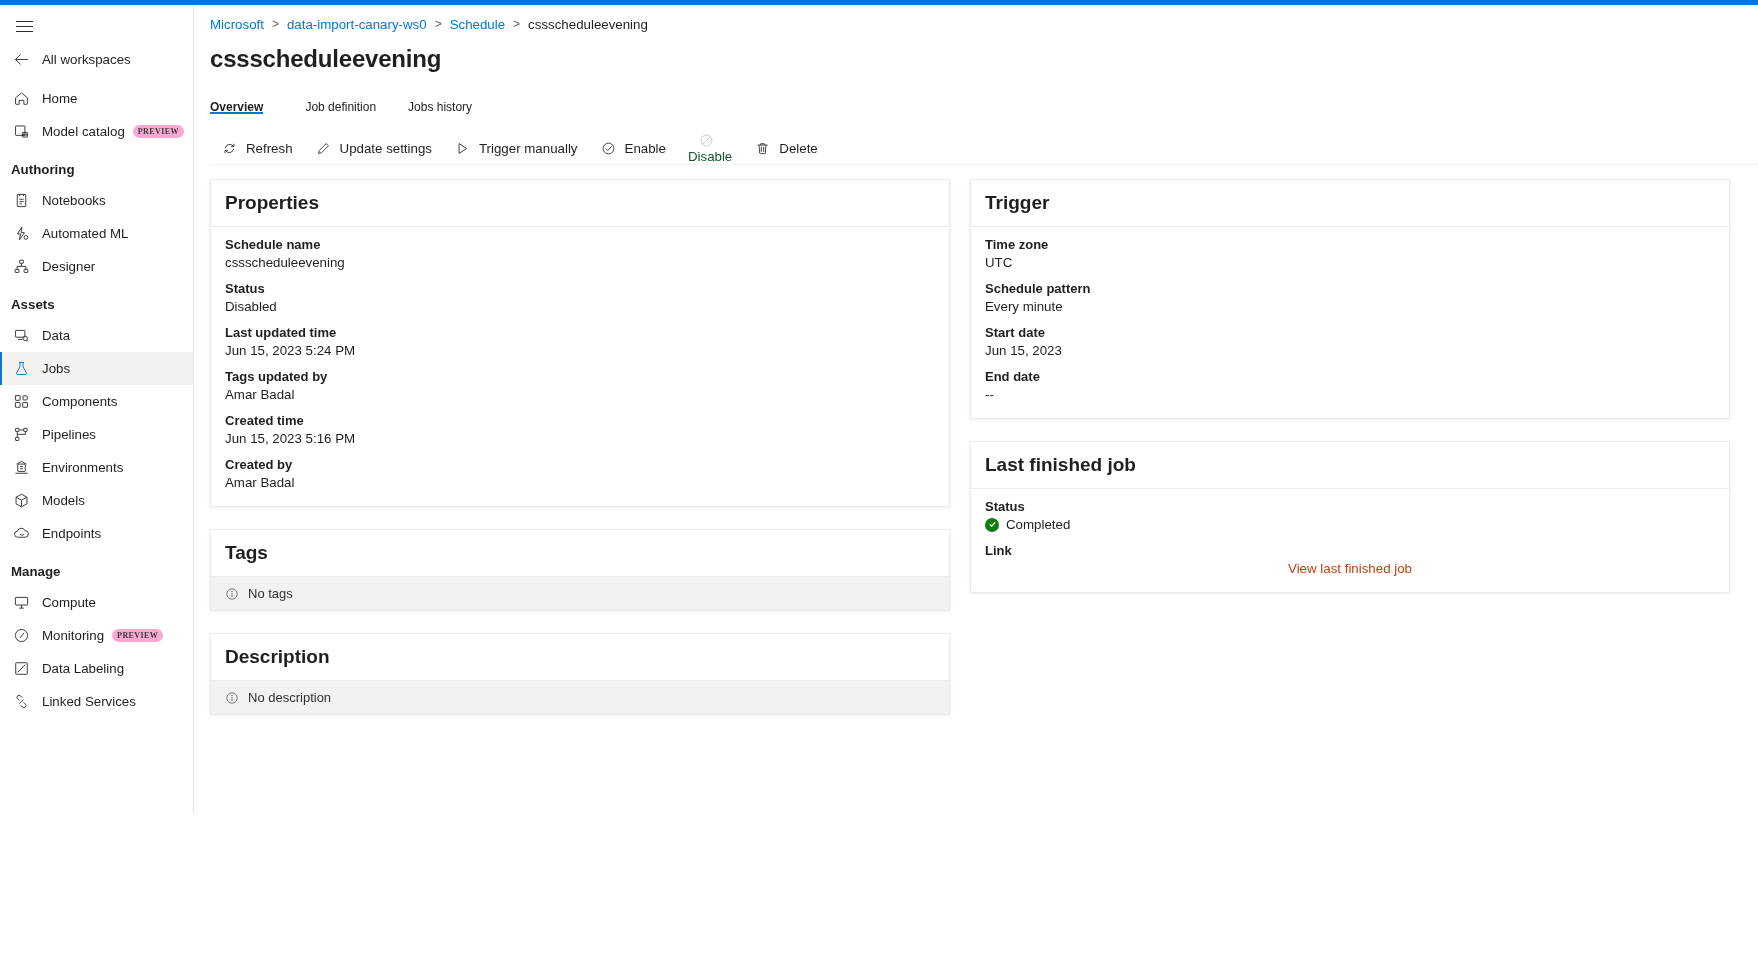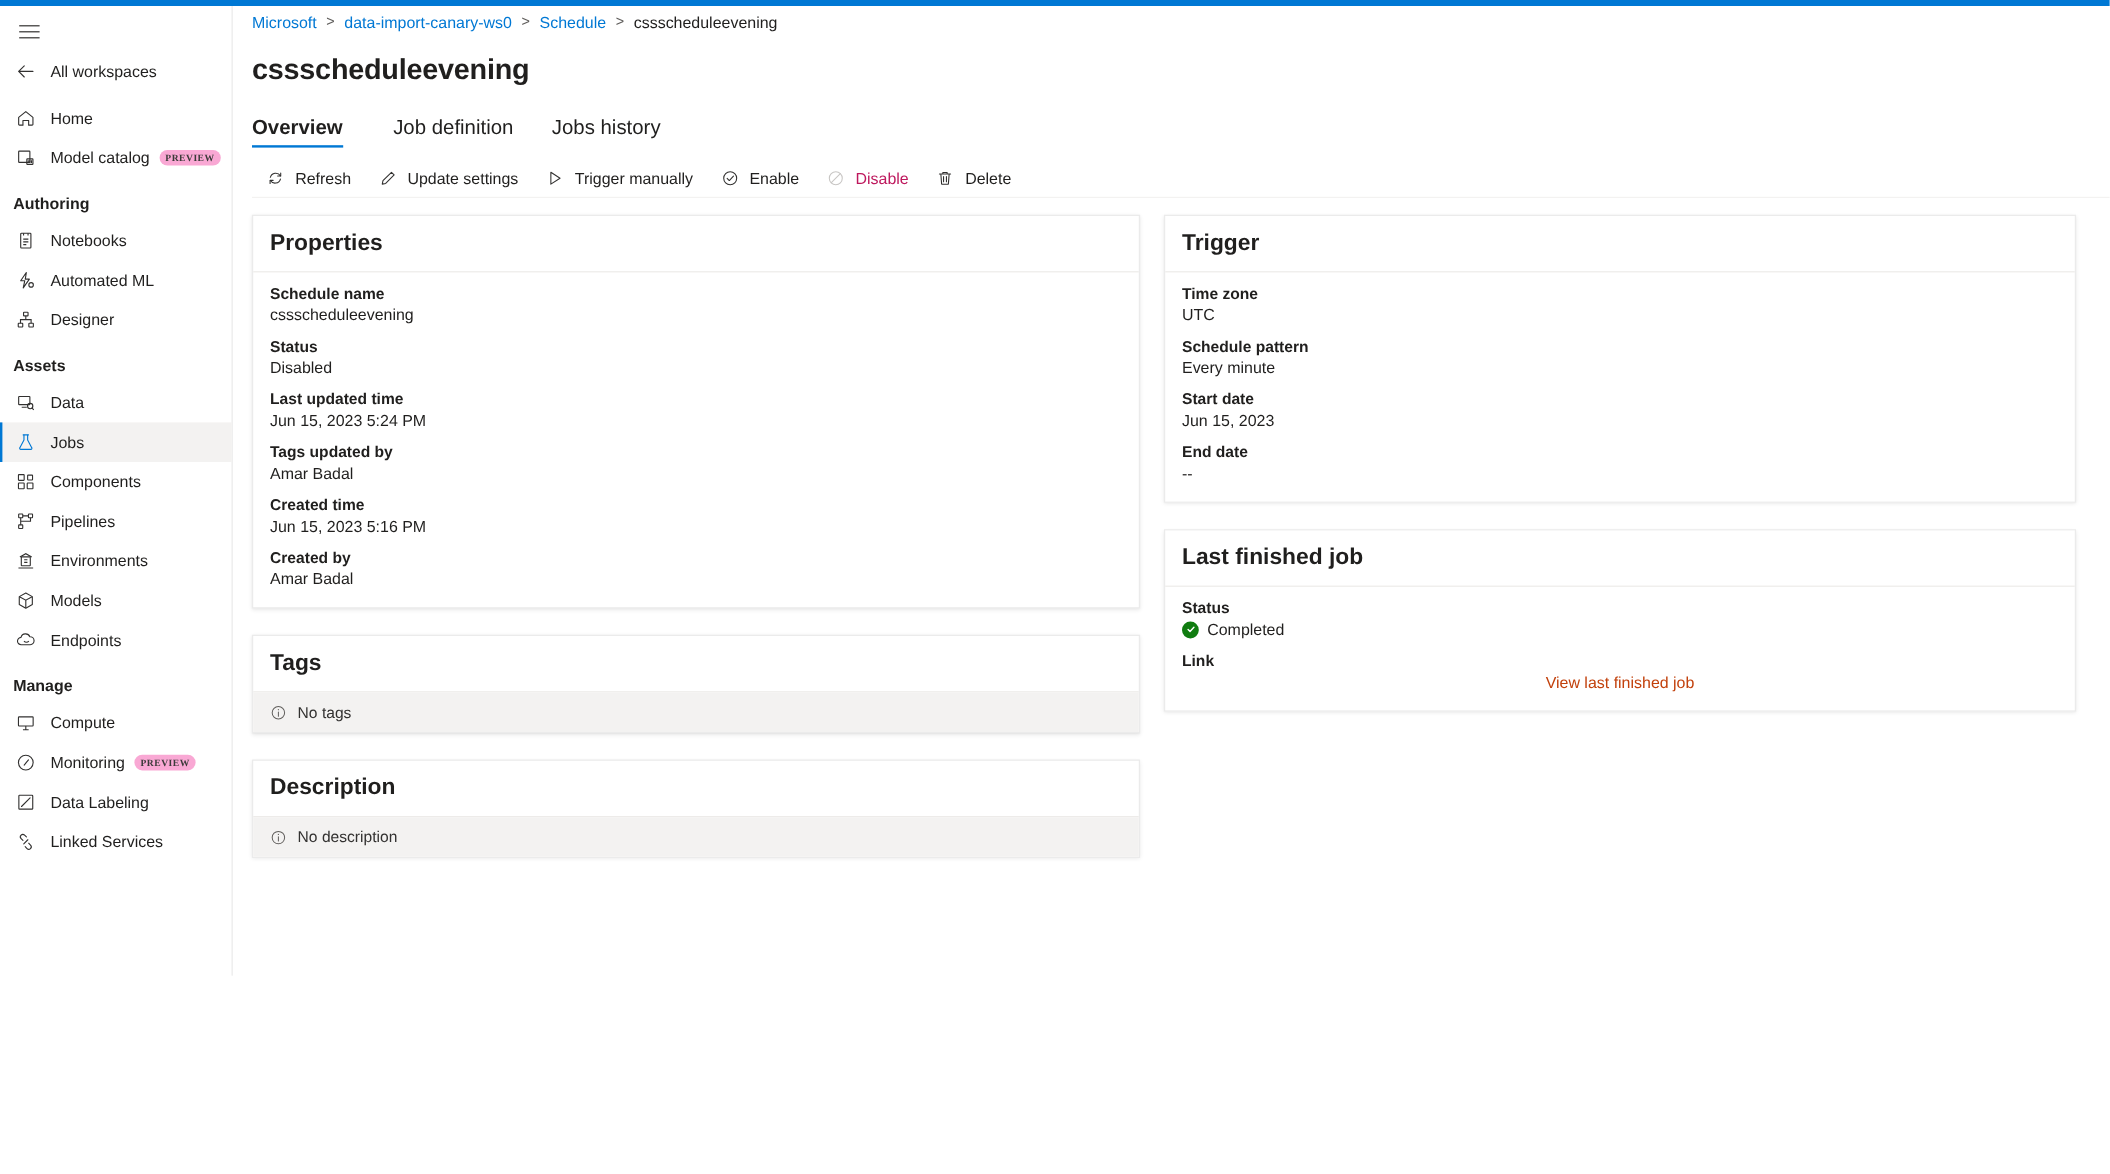--- a/index.html
+++ b/index.html
@@ -99,21 +99,21 @@
   .back-item { margin-bottom: 6px; }
 
   
   .main {
     position: absolute; top: 5px; left: 194px;
     width: 1564px; height: 808px;
     background: #ffffff;
   }
 
   .breadcrumb {
-    display: flex; align-items: flex-start;
+    display: flex; align-items: center;
     height: 26px;
     padding-left: 16px;
     font-size: 13.3px;
     margin-top: 6px;
   }
   .crumb-link { color: #0078d4; cursor: pointer; }
   .crumb-current { color: #201f1e; }
   .crumb-sep {
     color: #605e5c; margin: 0 8px;
     font-size: 12px;
@@ -126,21 +126,22 @@
     margin-top: 8px;
     letter-spacing: -0.2px;
     color: #201f1e;
   }
 
   .tabs {
     display: flex;
     padding-left: 16px;
     margin-top: 17px;
     height: 33px;
-    font-size: 17px;
+    font-size: 12px;
+    align-items: center;
   }
   .tab {
     position: relative;
     padding: 0 10px;
     display: flex; align-items: center;
     cursor: pointer;
     color: #201f1e;
     margin-right: 12px;
   }
   .tab:first-child { padding-left: 0; margin-right: 22px;}
@@ -162,21 +163,21 @@
   }
   .cmd-btn {
     display: flex; align-items: center;
     height: 32px;
     padding: 0 11px;
     font-size: 13.3px;
     color: #201f1e;
     cursor: pointer;
     white-space: nowrap;
   }
-  .cmd-btn.disabled { color: #be185d; cursor: default; }
+  .cmd-btn.disabled { color: #14532d; cursor: default; flex-direction: column; }
   .cmd-icon {
     width: 17px; height: 17px;
     display: inline-flex; align-items: center; justify-content: center;
     margin-right: 8px;
     color: #323130;
   }
   .cmd-btn.disabled .cmd-icon { color: #c8c6c4; }
 
   
   .content-area {

